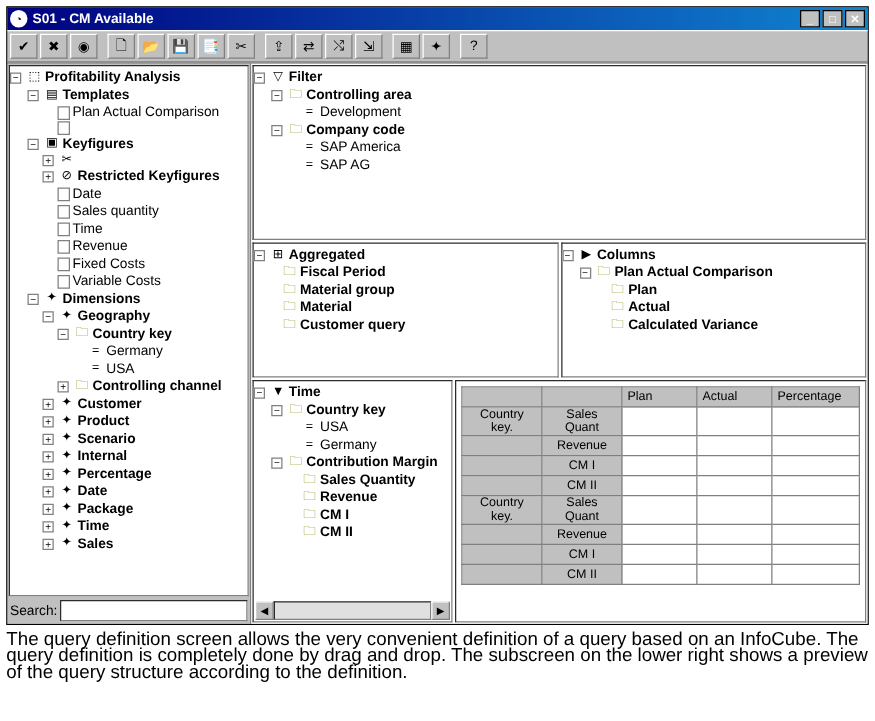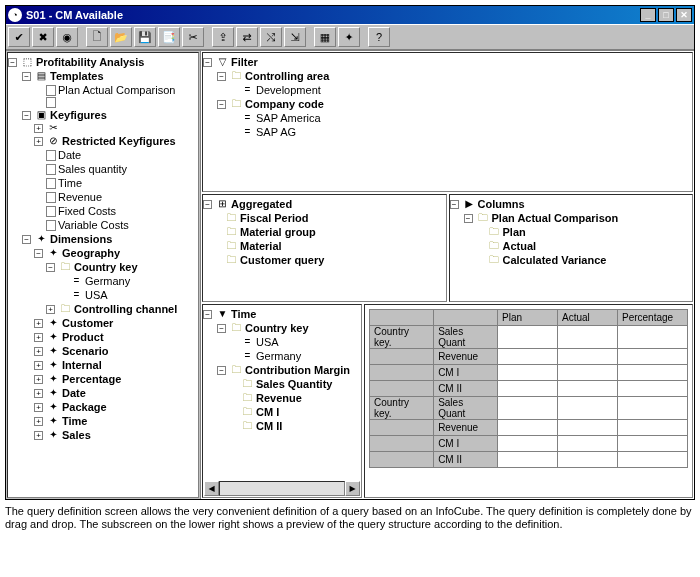--- a/index.html
+++ b/index.html
@@ -30,25 +30,25 @@
   .tree-item { white-space: nowrap; line-height: 14px; display:flex; align-items:center; gap:2px; padding-right:4px;}
   .tree-item .exp { width:9px; height:9px; border:1px solid #808080; background:#fff; display:inline-flex; align-items:center; justify-content:center; font-size:8px; line-height:7px; margin-right:2px; cursor:pointer;}
   .ind { display:inline-block; }
   .ticon { width:13px; height:12px; display:inline-flex; align-items:center; justify-content:center; font-size:10px;}
   .folder { color:#808000;}
   .doc { border:1px solid #808080; background:#fff; width:10px; height:11px; font-size:7px;}
   .bold { font-weight: bold; }
   table.preview { border-collapse: collapse; margin:4px; }
   table.preview td, table.preview th { border: 1px solid #808080; height:16px; padding: 0 4px; font-size:10px; text-align:left; font-weight:normal;}
   table.preview th { background:#c0c0c0; }
-  table.preview td.h { background:#c0c0c0; }
+  table.preview td.h { background:#c0c0c0;text-align:center; }
   .hscroll { position:absolute; bottom:1px; left:1px; right:1px; height:15px; background:#c0c0c0; display:flex;}
   .hscroll .sbtn { width:15px; height:15px; border:1px solid #808080; border-top-color:#fff; border-left-color:#fff; background:#c0c0c0; display:flex;align-items:center;justify-content:center;font-size:8px;cursor:pointer;}
   .hscroll .strack { flex:1; background:#e0e0e0; border:1px inset #808080;}
-  .caption { width:690px; margin: 2px 5px; font-size:11px; line-height:13px;}
+  .caption { width:690px; margin: 2px 5px; font-size:15px; line-height:13px;}
 </style>
 </head>
 <body>
 
 <div class="window">
   <div class="titlebar">
     <span class="titleicon">◔</span>
     <span class="title">S01 - CM Available</span>
     <div class="winbtns">
       <div class="winbtn">_</div>
@@ -233,20 +233,24 @@
             <span class="ticon">✦</span>
             <span class="bold">Time</span>
           </div>
         <div class="tree-item">
             <span class="ind" style="width:24px"></span>
             <span class="exp">+</span>
             <span class="ticon">✦</span>
             <span class="bold">Sales</span>
           </div>
       </div>
+      <div class="searchrow">
+        <span>Search:</span>
+        <input type="text" style="">
+      </div>
     </div>
 
     <div class="rightpane">
       <div class="filterpane">
         <div class="tree-item">
             <span class="exp">−</span>
             <span class="ticon">▽</span>
             <span class="bold">Filter</span>
           </div>
         <div class="tree-item">

